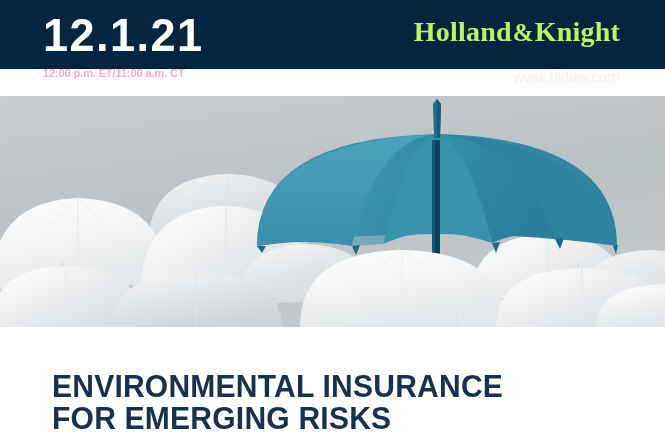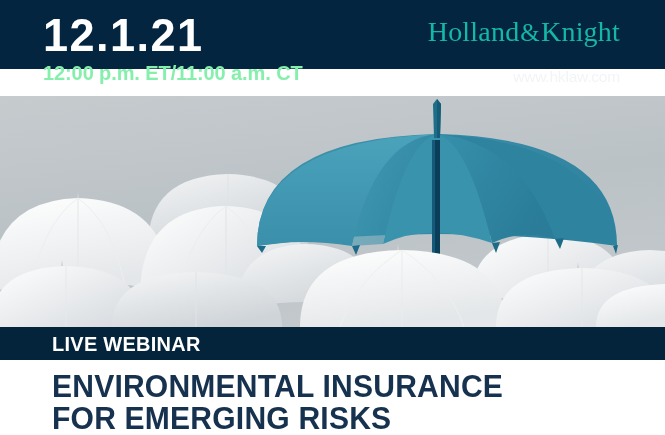--- a/index.html
+++ b/index.html
@@ -37,39 +37,39 @@
     font-family: "Liberation Sans Narrow", "Liberation Sans", sans-serif;
     font-size: 47px;
     font-weight: bold;
     letter-spacing: 1.5px;
     line-height: 52px;
     white-space: nowrap;
     transform: scaleX(0.96);
     transform-origin: left center;
   }
   .date-time {
-    color: #86efac;
-    font-size: 20px;
+    color: #f9a8d4;
+    font-size: 11px;
     font-weight: bold;
     letter-spacing: -0.1px;
     line-height: 18px;
     margin-top: 3px;
     white-space: nowrap;
   }
   .brand-block {
     position: absolute;
     right: 45px;
     top: 16px;
     text-align: right;
   }
   .brand-logo {
-    color: #14b8a6;
+    color: #bef264;
     font-family: "Liberation Serif", "DejaVu Serif", serif;
     font-size: 28px;
-    font-weight: normal;
+    font-weight: bold;
     letter-spacing: 0.2px;
     line-height: 32px;
     white-space: nowrap;
   }
   .brand-logo .amp {
     font-size: 25px;
     padding: 0 1px;
   }
   .brand-url {
     color: #f2f4f6;
@@ -265,22 +265,19 @@
 
         <path d="M496 231 Q496 174 582 172 Q670 174 670 231 Z" fill="url(#whiteB)"></path>
         <path d="M582 172 L582 231" stroke="#e4e7ea" stroke-width="1" fill="none"></path>
         <path d="M578 166 L579 172 L577 172 Z" fill="#cfd4d8"></path>
 
         <path d="M596 231 Q596 190 666 188 L666 231 Z" fill="url(#whiteA)"></path>
       </g>
     </svg>
   </div>
 
-  <div class="webinar-bar">
-    <div class="webinar-label">LIVE WEBINAR</div>
-  </div>
 
   <div class="title-area">
     <div class="title-line title-line-1">ENVIRONMENTAL INSURANCE</div>
     <div class="title-line title-line-2">FOR EMERGING RISKS</div>
   </div>
 
 </div>
 
 </body></html>

